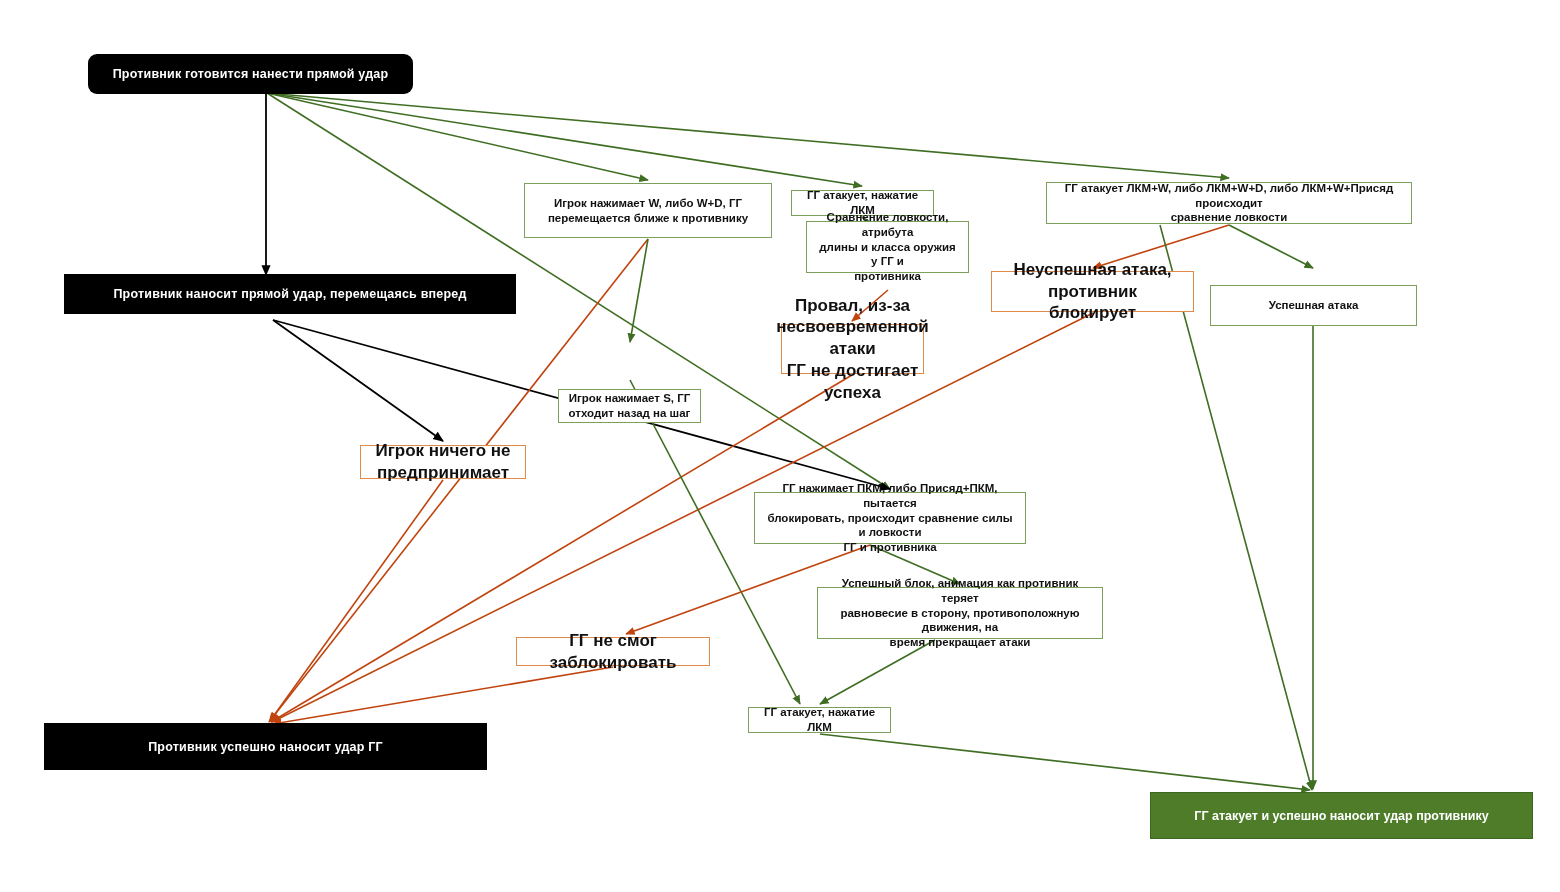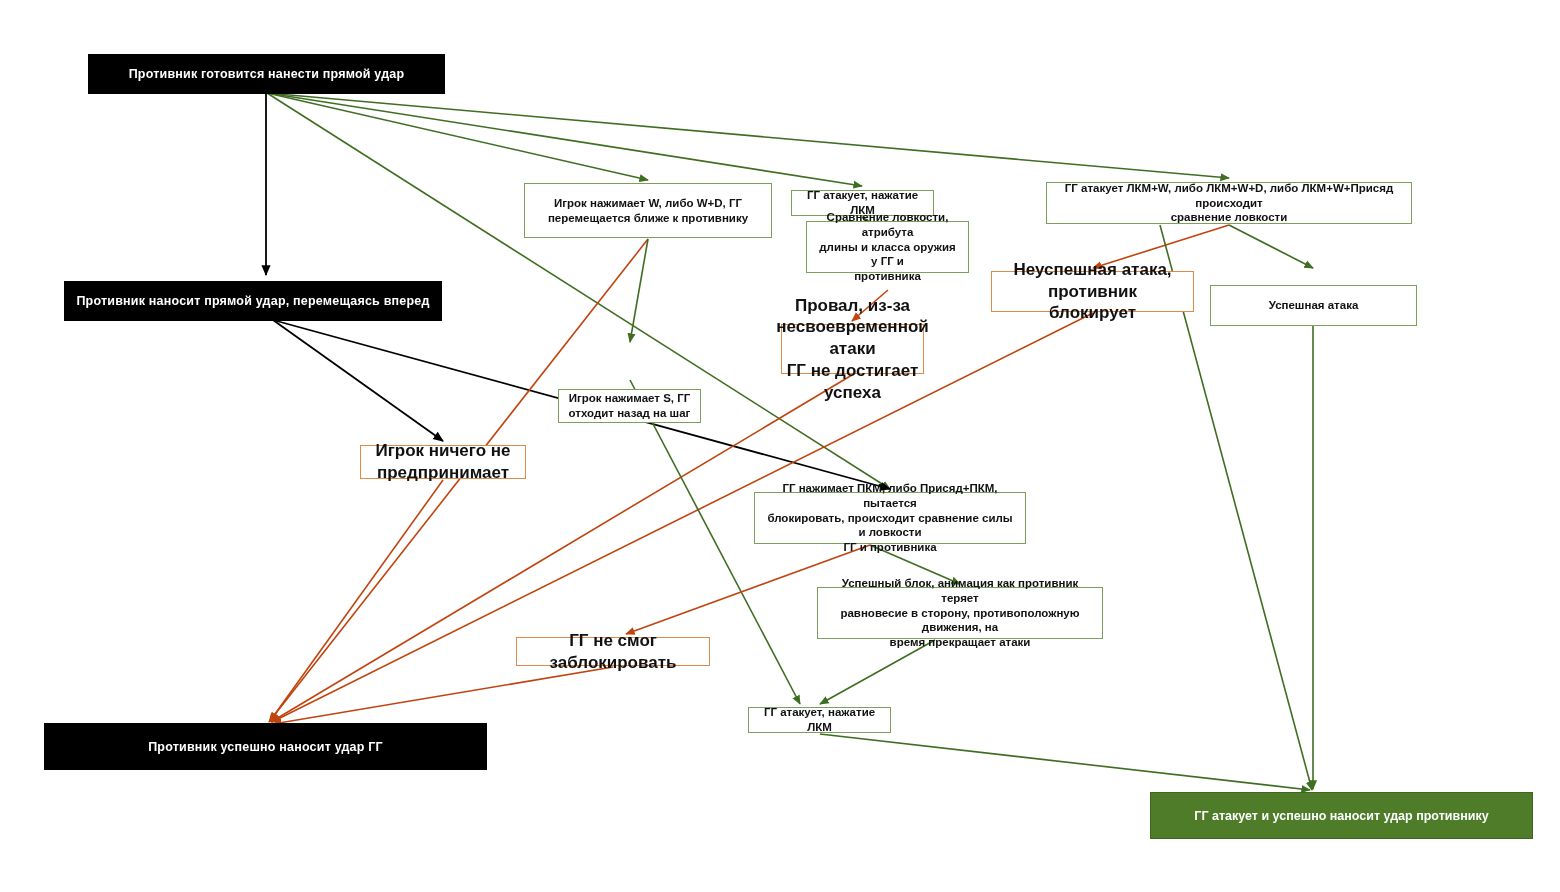--- a/index.html
+++ b/index.html
@@ -103,24 +103,24 @@
       <polyline points="630,380 800,704" fill="none" stroke="#3f6e23" stroke-width="1.6" marker-end="url(#ah-green)"></polyline>
       <polyline points="443,480 270,721" fill="none" stroke="#c1440e" stroke-width="1.6" marker-end="url(#ah-orange)"></polyline>
       <polyline points="870,545 960,584" fill="none" stroke="#3f6e23" stroke-width="1.6" marker-end="url(#ah-green)"></polyline>
       <polyline points="870,545 626,634" fill="none" stroke="#c1440e" stroke-width="1.6" marker-end="url(#ah-orange)"></polyline>
       <polyline points="935,640 820,704" fill="none" stroke="#3f6e23" stroke-width="1.6" marker-end="url(#ah-green)"></polyline>
       <polyline points="613,667 273,724" fill="none" stroke="#c1440e" stroke-width="1.6" marker-end="url(#ah-orange)"></polyline>
       <polyline points="820,734 1310,790" fill="none" stroke="#3f6e23" stroke-width="1.6" marker-end="url(#ah-green)"></polyline>
       <polyline points="1160,225 1312,790" fill="none" stroke="#3f6e23" stroke-width="1.6" marker-end="url(#ah-green)"></polyline>
     </svg>
   <div id="nodes">
-      <div class="node node-black" style="left: 88px; top: 54px; width: 357px; height: 40px;">
+      <div class="node node-black" style="left: 88px; top: 54px; width: 325px; height: 40px; border-radius: 9px;">
         <span class="node-text">Противник готовится нанести прямой удар</span>
       </div>
-      <div class="node node-black" style="left: 64px; top: 281px; width: 378px; height: 40px;">
+      <div class="node node-black" style="left: 64px; top: 274px; width: 452px; height: 40px;">
         <span class="node-text">Противник наносит прямой удар, перемещаясь вперед</span>
       </div>
       <div class="node node-black" style="left: 44px; top: 723px; width: 443px; height: 47px;">
         <span class="node-text">Противник успешно наносит удар ГГ</span>
       </div>
       <div class="node node-green-outline" style="left: 524px; top: 183px; width: 248px; height: 55px;">
         <span class="node-text">Игрок нажимает  W, либо W+D, ГГ
 перемещается  ближе к противнику</span>
       </div>
       <div class="node node-green-outline" style="left: 791px; top: 190px; width: 143px; height: 26px;">

